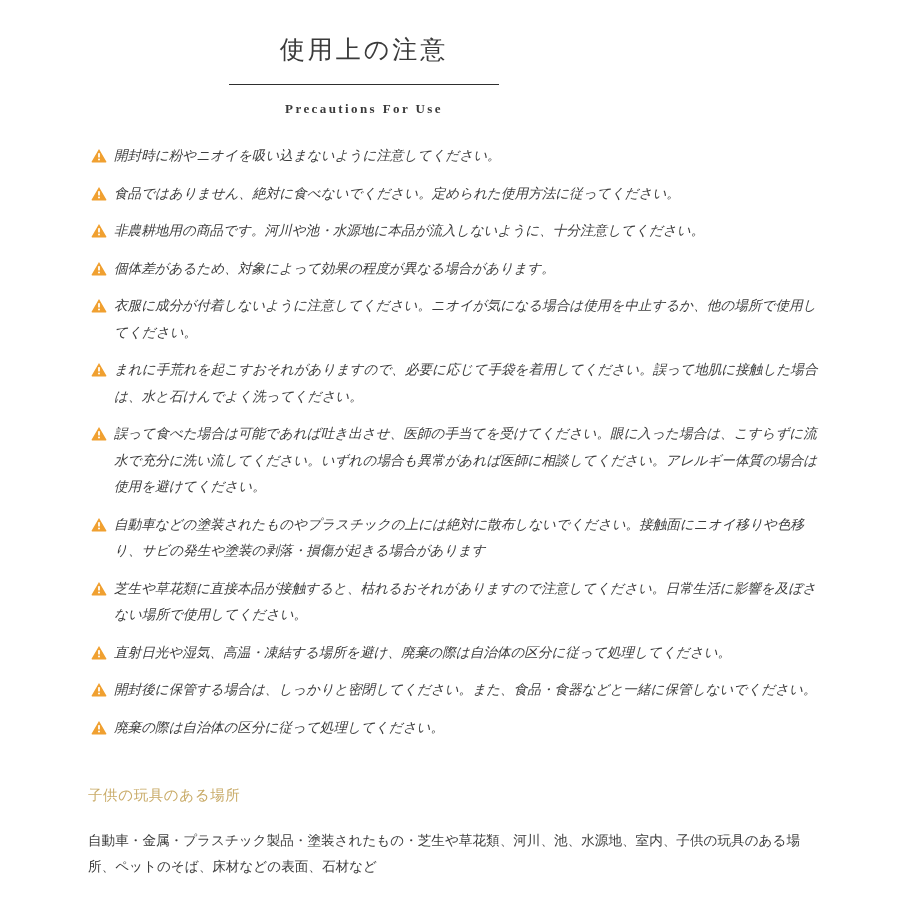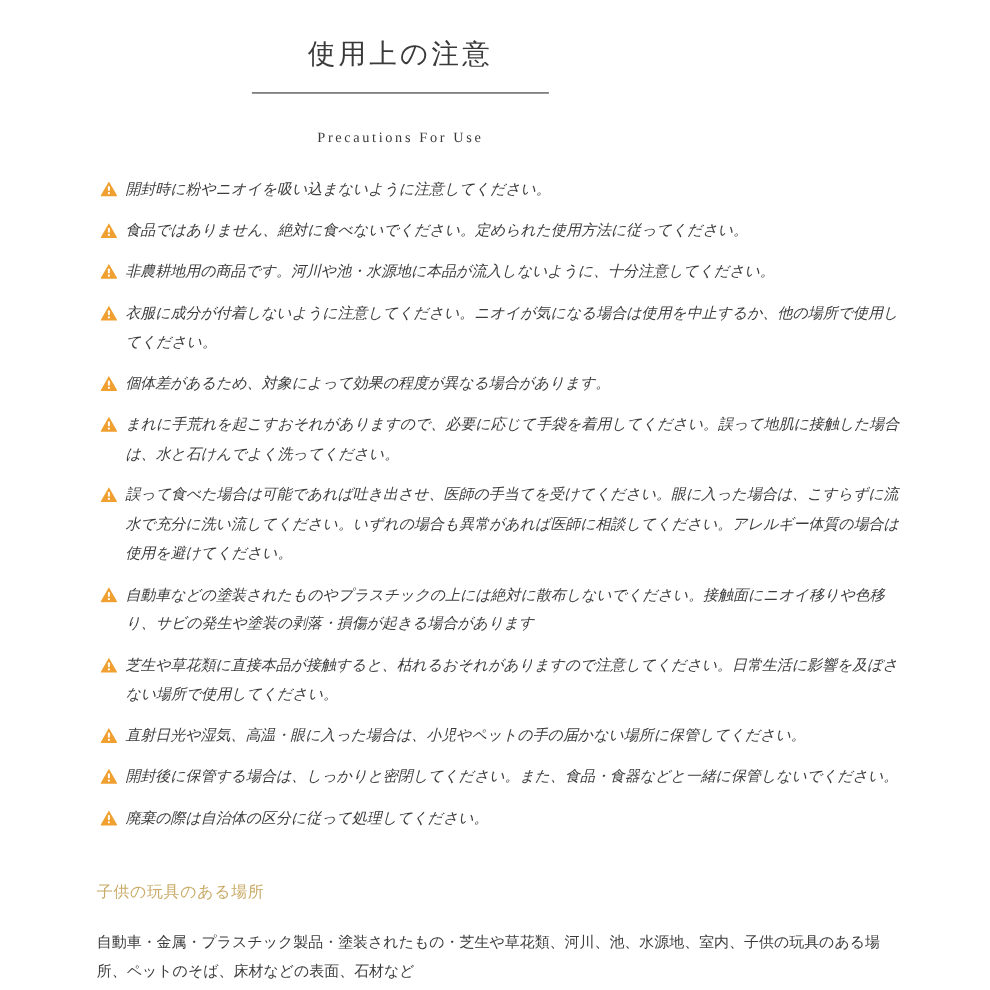--- a/index.html
+++ b/index.html
@@ -38,24 +38,24 @@
   }
   .title-rule {
     width: 270px;
     height: 0;
     border-top: 1px solid #2e2e2e;
     margin: 17px auto 0 auto;
   }
   .doc-subtitle {
     font-family: "Liberation Serif", "DejaVu Serif", serif;
     font-size: 13px;
-    font-weight: 400;
+    font-weight: 700;
     letter-spacing: 2.4px;
     color: #3a3a3a;
-    margin: 32px 0 0 0;
+    margin: 16px 0 0 0;
     line-height: 1.3;
   }
 
   
   .precautions {
     margin: 26px 0 0 0;
     padding: 0;
     list-style: none;
     width: 730px;
     margin-left: 88px;
@@ -127,26 +127,26 @@
         </svg><span>食品ではありません、絶対に食べないでください。定められた使用方法に従ってください。</span></li>
       <li class="precaution-item"><svg class="warn-icon" viewBox="0 0 16 15" xmlns="http://www.w3.org/2000/svg">
           <path d="M8 0.9 L15.3 13.6 Q15.8 14.4 14.9 14.4 L1.1 14.4 Q0.2 14.4 0.7 13.6 Z" fill="#f0a030"></path>
           <rect x="7.1" y="5.0" width="1.8" height="4.6" rx="0.85" fill="#ffffff"></rect>
           <circle cx="8" cy="11.6" r="1.0" fill="#ffffff"></circle>
         </svg><span>非農耕地用の商品です。河川や池・水源地に本品が流入しないように、十分注意してください。</span></li>
       <li class="precaution-item"><svg class="warn-icon" viewBox="0 0 16 15" xmlns="http://www.w3.org/2000/svg">
           <path d="M8 0.9 L15.3 13.6 Q15.8 14.4 14.9 14.4 L1.1 14.4 Q0.2 14.4 0.7 13.6 Z" fill="#f0a030"></path>
           <rect x="7.1" y="5.0" width="1.8" height="4.6" rx="0.85" fill="#ffffff"></rect>
           <circle cx="8" cy="11.6" r="1.0" fill="#ffffff"></circle>
-        </svg><span>衣服に成分が付着しないように注意してください。ニオイが気になる場合は使用を中止するか、他の場所で使用してください。</span></li>
+        </svg><span>個体差があるため、対象によって効果の程度が異なる場合があります。</span></li>
       <li class="precaution-item"><svg class="warn-icon" viewBox="0 0 16 15" xmlns="http://www.w3.org/2000/svg">
           <path d="M8 0.9 L15.3 13.6 Q15.8 14.4 14.9 14.4 L1.1 14.4 Q0.2 14.4 0.7 13.6 Z" fill="#f0a030"></path>
           <rect x="7.1" y="5.0" width="1.8" height="4.6" rx="0.85" fill="#ffffff"></rect>
           <circle cx="8" cy="11.6" r="1.0" fill="#ffffff"></circle>
-        </svg><span>個体差があるため、対象によって効果の程度が異なる場合があります。</span></li>
+        </svg><span>衣服に成分が付着しないように注意してください。ニオイが気になる場合は使用を中止するか、他の場所で使用してください。</span></li>
       <li class="precaution-item"><svg class="warn-icon" viewBox="0 0 16 15" xmlns="http://www.w3.org/2000/svg">
           <path d="M8 0.9 L15.3 13.6 Q15.8 14.4 14.9 14.4 L1.1 14.4 Q0.2 14.4 0.7 13.6 Z" fill="#f0a030"></path>
           <rect x="7.1" y="5.0" width="1.8" height="4.6" rx="0.85" fill="#ffffff"></rect>
           <circle cx="8" cy="11.6" r="1.0" fill="#ffffff"></circle>
         </svg><span>まれに手荒れを起こすおそれがありますので、必要に応じて手袋を着用してください。誤って地肌に接触した場合は、水と石けんでよく洗ってください。</span></li>
       <li class="precaution-item"><svg class="warn-icon" viewBox="0 0 16 15" xmlns="http://www.w3.org/2000/svg">
           <path d="M8 0.9 L15.3 13.6 Q15.8 14.4 14.9 14.4 L1.1 14.4 Q0.2 14.4 0.7 13.6 Z" fill="#f0a030"></path>
           <rect x="7.1" y="5.0" width="1.8" height="4.6" rx="0.85" fill="#ffffff"></rect>
           <circle cx="8" cy="11.6" r="1.0" fill="#ffffff"></circle>
         </svg><span>誤って食べた場合は可能であれば吐き出させ、医師の手当てを受けてください。眼に入った場合は、こすらずに流水で充分に洗い流してください。いずれの場合も異常があれば医師に相談してください。アレルギー体質の場合は使用を避けてください。</span></li>
@@ -157,21 +157,21 @@
         </svg><span>自動車などの塗装されたものやプラスチックの上には絶対に散布しないでください。接触面にニオイ移りや色移り、サビの発生や塗装の剥落・損傷が起きる場合があります</span></li>
       <li class="precaution-item"><svg class="warn-icon" viewBox="0 0 16 15" xmlns="http://www.w3.org/2000/svg">
           <path d="M8 0.9 L15.3 13.6 Q15.8 14.4 14.9 14.4 L1.1 14.4 Q0.2 14.4 0.7 13.6 Z" fill="#f0a030"></path>
           <rect x="7.1" y="5.0" width="1.8" height="4.6" rx="0.85" fill="#ffffff"></rect>
           <circle cx="8" cy="11.6" r="1.0" fill="#ffffff"></circle>
         </svg><span>芝生や草花類に直接本品が接触すると、枯れるおそれがありますので注意してください。日常生活に影響を及ぼさない場所で使用してください。</span></li>
       <li class="precaution-item"><svg class="warn-icon" viewBox="0 0 16 15" xmlns="http://www.w3.org/2000/svg">
           <path d="M8 0.9 L15.3 13.6 Q15.8 14.4 14.9 14.4 L1.1 14.4 Q0.2 14.4 0.7 13.6 Z" fill="#f0a030"></path>
           <rect x="7.1" y="5.0" width="1.8" height="4.6" rx="0.85" fill="#ffffff"></rect>
           <circle cx="8" cy="11.6" r="1.0" fill="#ffffff"></circle>
-        </svg><span>直射日光や湿気、高温・眼に入った場合は、小児やペットの手の届かない場所に保管してください。</span></li>
+        </svg><span>直射日光や湿気、高温・凍結する場所を避け、廃棄の際は自治体の区分に従って処理してください。</span></li>
       <li class="precaution-item"><svg class="warn-icon" viewBox="0 0 16 15" xmlns="http://www.w3.org/2000/svg">
           <path d="M8 0.9 L15.3 13.6 Q15.8 14.4 14.9 14.4 L1.1 14.4 Q0.2 14.4 0.7 13.6 Z" fill="#f0a030"></path>
           <rect x="7.1" y="5.0" width="1.8" height="4.6" rx="0.85" fill="#ffffff"></rect>
           <circle cx="8" cy="11.6" r="1.0" fill="#ffffff"></circle>
         </svg><span>開封後に保管する場合は、しっかりと密閉してください。また、食品・食器などと一緒に保管しないでください。</span></li>
       <li class="precaution-item"><svg class="warn-icon" viewBox="0 0 16 15" xmlns="http://www.w3.org/2000/svg">
           <path d="M8 0.9 L15.3 13.6 Q15.8 14.4 14.9 14.4 L1.1 14.4 Q0.2 14.4 0.7 13.6 Z" fill="#f0a030"></path>
           <rect x="7.1" y="5.0" width="1.8" height="4.6" rx="0.85" fill="#ffffff"></rect>
           <circle cx="8" cy="11.6" r="1.0" fill="#ffffff"></circle>
         </svg><span>廃棄の際は自治体の区分に従って処理してください。</span></li>

